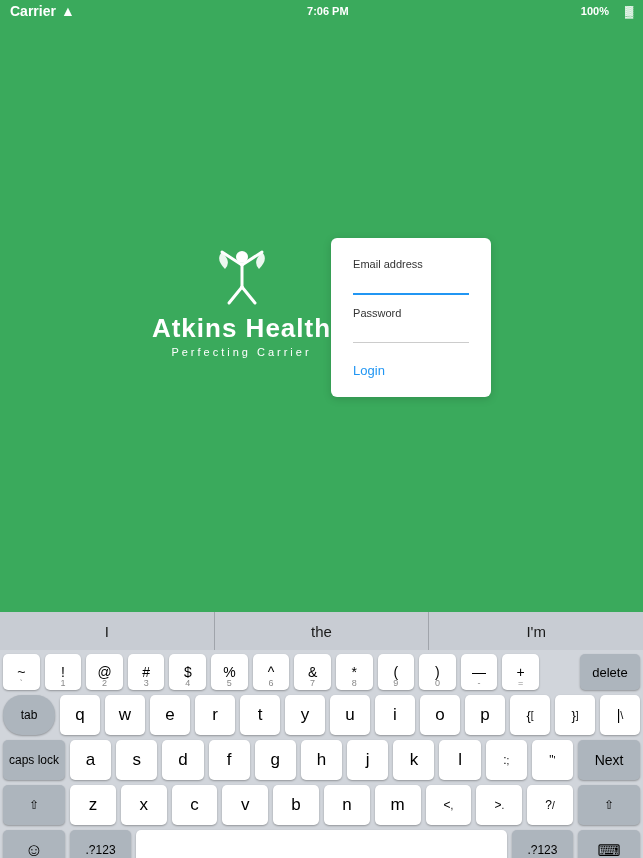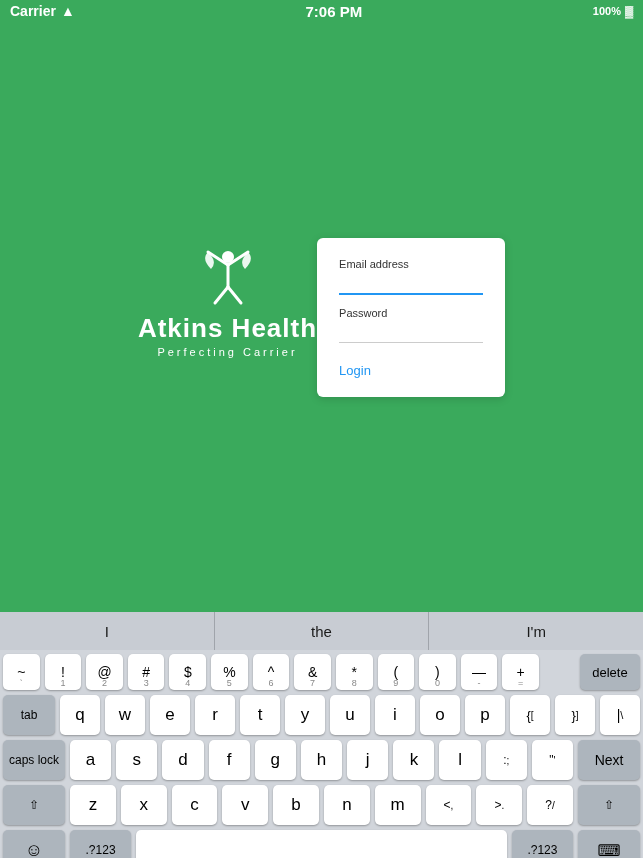--- a/index.html
+++ b/index.html
@@ -14,22 +14,22 @@
     
     #status-bar {
       background: #3aaa5c;
       display: flex;
       justify-content: space-between;
       align-items: center;
       padding: 4px 10px;
       height: 22px;
     }
     .status-left { display: flex; align-items: center; gap: 5px; font-size: 14px; color: white; font-weight: 600; }
-    .status-center { font-size: 15px; color: white; font-weight: 600; }
-    .status-right { display: flex; align-items: center; gap: 4px; font-size: 11px; color: white; font-weight: 600; }
+    .status-center { font-size: 11px; color: white; font-weight: 600; }
+    .status-right { display: flex; align-items: center; gap: 16px; font-size: 11px; color: white; font-weight: 600; }
 
     
     #main-area {
       background: #3aaa5c;
       display: flex;
       align-items: center;
       justify-content: center;
       height: 590px;
     }
 
@@ -57,21 +57,21 @@
       letter-spacing: 3px;
       font-weight: 400;
       margin-top: 2px;
     }
 
     
     #login-card {
       background: white;
       border-radius: 6px;
       padding: 20px 22px 18px;
-      width: 188px;
+      width: 160px;
       box-shadow: 0 2px 8px rgba(0,0,0,0.15);
     }
     .form-group { margin-bottom: 12px; }
     .form-label {
       font-size: 11px;
       color: #333;
       margin-bottom: 4px;
       display: block;
     }
     .form-input {
@@ -162,21 +162,21 @@
 
     
     .letter-row .key {
       height: 40px;
       flex: 1;
       font-size: 17px;
     }
 
     
     .delete-key { background: #adb5bd !important; font-size: 13px !important; }
-    .tab-key { background: #adb5bd !important; font-size: 12px !important; min-width: 52px !important; }
+    .tab-key { background: #adb5bd !important; font-size: 12px !important; min-width: 52px !important; border-radius: 19px; }
     .caps-key { background: #adb5bd !important; font-size: 12px !important; min-width: 62px !important; }
     .shift-key { background: #adb5bd !important; font-size: 12px !important; min-width: 62px !important; }
     .next-key { background: #adb5bd !important; font-size: 14px !important; font-weight: normal; min-width: 62px !important; }
     .emoji-key { background: #adb5bd !important; font-size: 18px !important; min-width: 60px !important; }
     .num123-key { background: #adb5bd !important; font-size: 12px !important; min-width: 60px !important; }
     .space-key { background: white !important; flex: 6 !important; }
     .hide-key { background: #adb5bd !important; font-size: 16px !important; min-width: 50px !important; }
 
     .bracket-key { font-size: 13px !important; }
 

